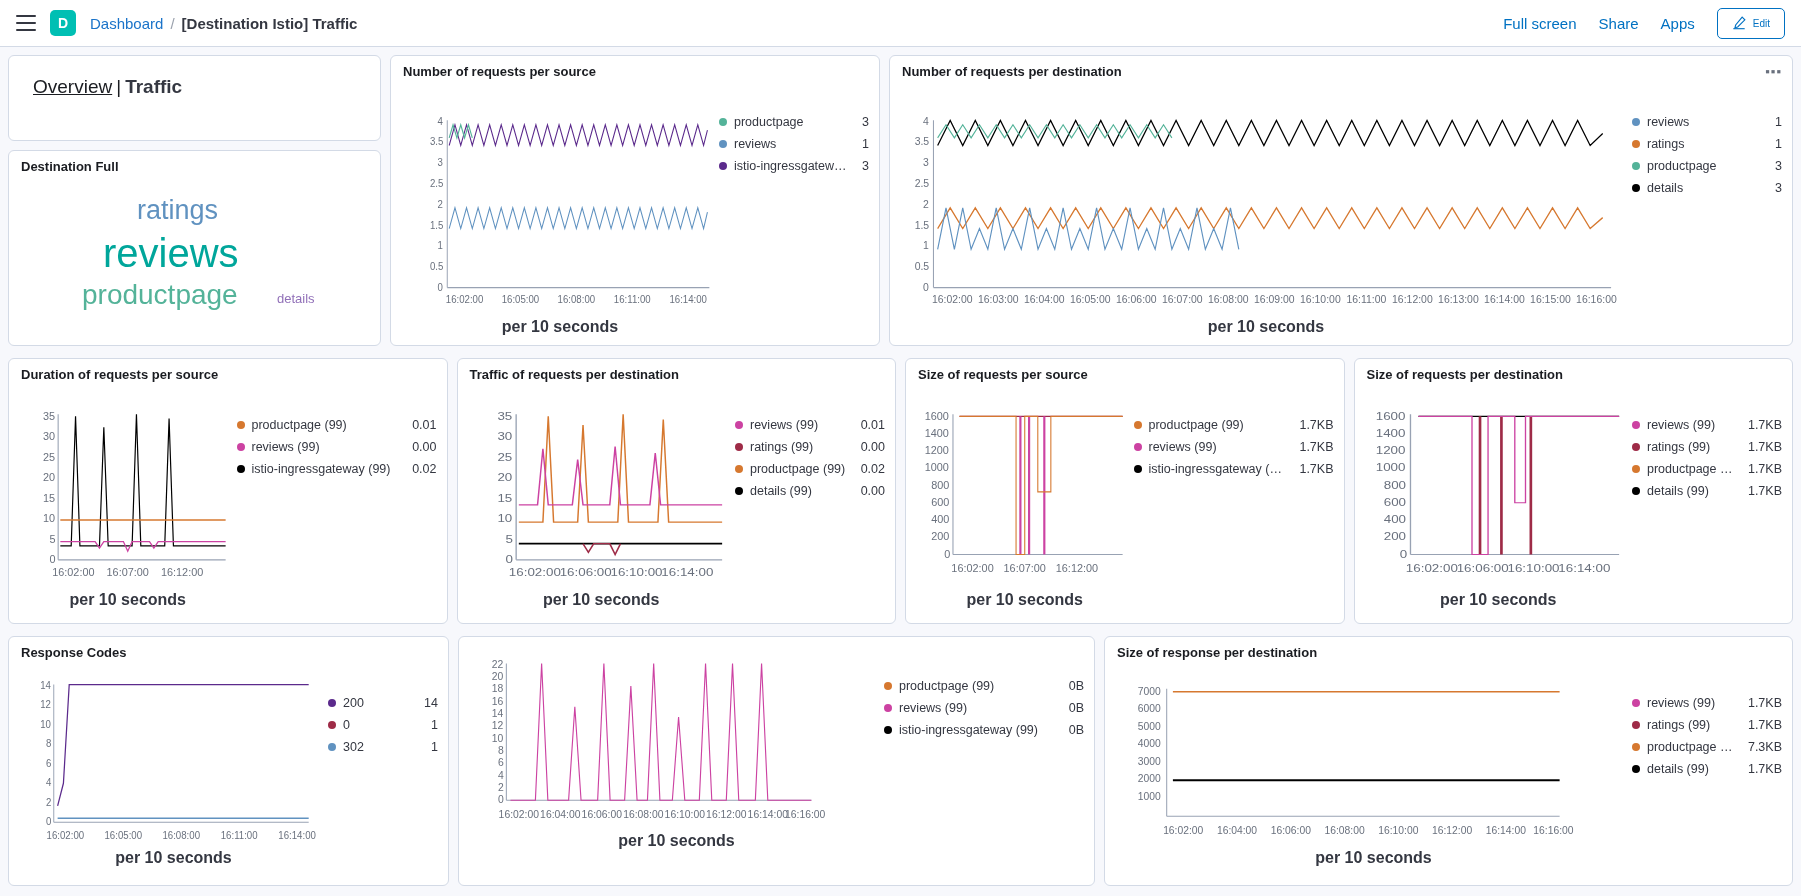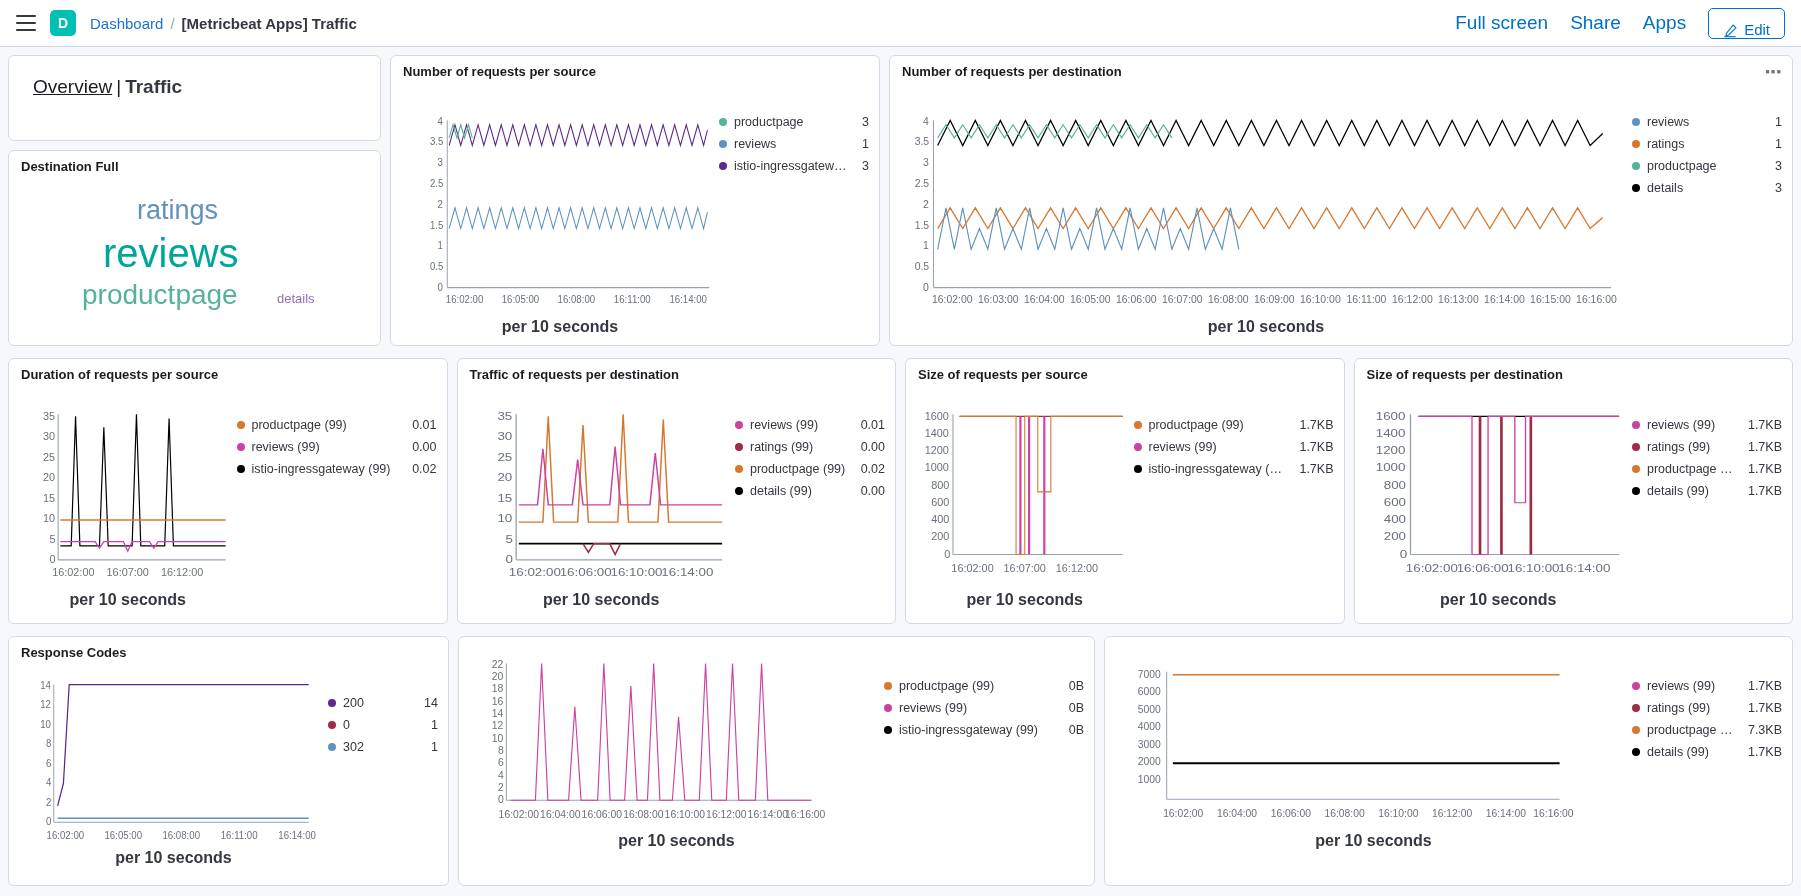--- a/index.html
+++ b/index.html
@@ -31,26 +31,26 @@
     width: 26px; height: 26px; border-radius: 5px;
     background: #00bfb3; color: #fff;
     font-size: 14px; font-weight: bold;
     display: flex; align-items: center; justify-content: center;
   }
   .breadcrumb { display: flex; align-items: center; font-size: 15px; gap: 7px; }
   .breadcrumb .crumb-link { color: #1a73c9; cursor: pointer; text-align: center; }
   .breadcrumb .crumb-sep { color: #9aa1ad; }
   .breadcrumb .crumb-current { color: #343741; font-weight: 700; }
   .topright { margin-left: auto; display: flex; align-items: center; gap: 22px; }
-  .tr-link { color: #0071c2; font-size: 19px; cursor: pointer; }
+  .tr-link { color: #0071c2; font-size: 15px; cursor: pointer; }
   .edit-btn {
     border: 1px solid #0071c2; color: #0071c2; background: #fff;
     border-radius: 5px; height: 31px; padding: 0 14px;
-    display: flex; align-items: flex-end; gap: 7px;
-    font-size: 15px; cursor: pointer;
+    display: flex; align-items: center; gap: 7px;
+    font-size: 10px; cursor: pointer;
   }
   .pencil { width: 14px; height: 14px; display:block; }
 
   
   .dash {
     padding: 8px;
     display: flex;
     flex-direction: column;
     gap: 12px;
   }
@@ -114,21 +114,21 @@
 <div class="topbar">
   <div class="hamburger">
     <span></span>
       <span></span>
       <span></span>
   </div>
   <div class="applogo">D</div>
   <div class="breadcrumb">
     <span class="crumb-link">Dashboard</span>
     <span class="crumb-sep">/</span>
-    <span class="crumb-current">[Metricbeat Apps] Traffic</span>
+    <span class="crumb-current">[Destination Istio] Traffic</span>
   </div>
   <div class="topright">
     <span class="tr-link">Full screen</span>
     <span class="tr-link">Share</span>
     <span class="tr-link">Apps</span>
     <div class="edit-btn">
       <svg class="pencil" viewBox="0 0 16 16">
         <path d="M11.6 1.3l3.1 3.1-8.2 8.2-3.1.8.8-3.1z" fill="none" stroke="#0071c2" stroke-width="1.3"></path>
         <path d="M1.5 14.5h13" stroke="#0071c2" stroke-width="1.3" fill="none"></path>
       </svg>
@@ -609,20 +609,21 @@
                 <span class="dot" style="background: rgb(0, 0, 0);"></span>
                 <span class="lg-label">istio-ingressgateway (99)</span>
                 <span class="lg-val">0B</span>
               </div>
             </div>
         </div>
       </div>
     </div>
 
     <div class="panel" style="flex:1;height:250px;">
+      <div class="panel-title">Size of response per destination</div>
       <div class="panel-body">
         <div class="chart-wrap">
           <div class="plot">
             <svg viewBox="0 0 500 180" preserveAspectRatio="none" height="185">
               <g class="tick" font-size="8">
                 <text x="22" y="32">7000</text>
                   <text x="22" y="49">6000</text>
                 <text x="22" y="66">5000</text>
                   <text x="22" y="83">4000</text>
                 <text x="22" y="100">3000</text>

